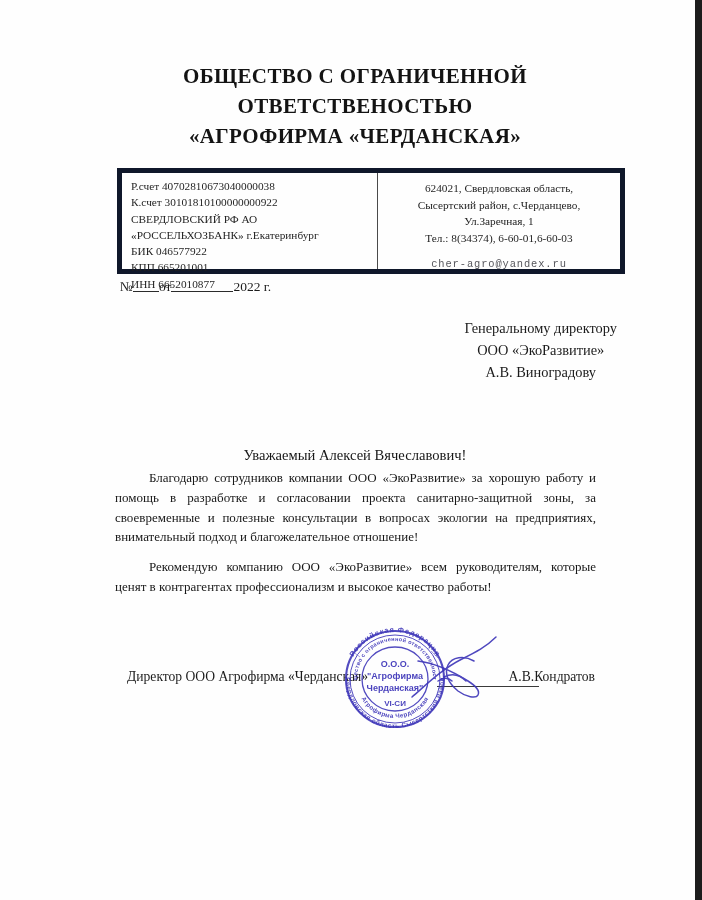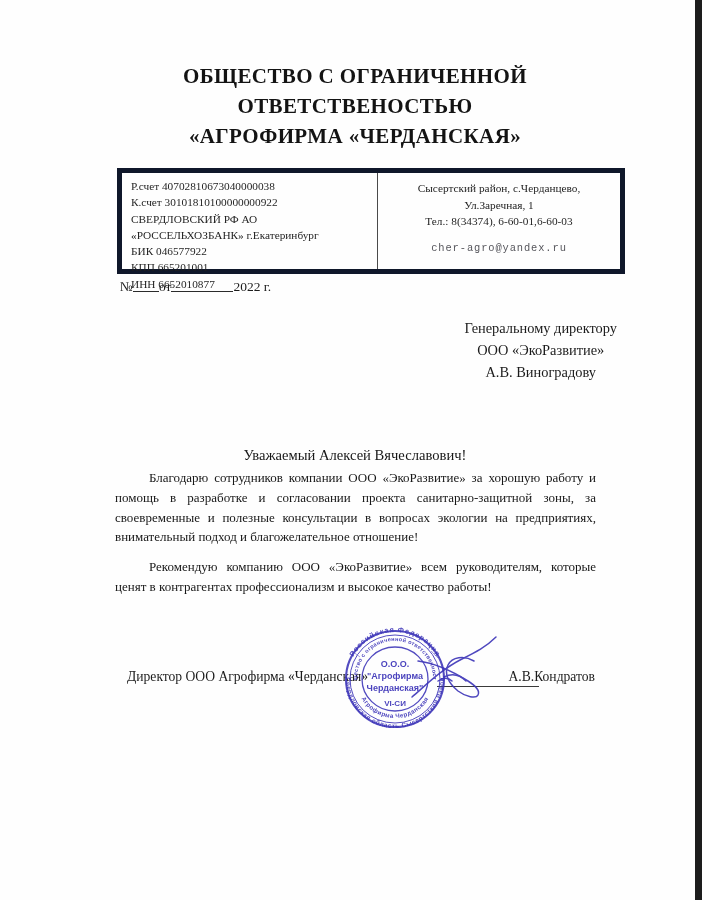--- a/index.html
+++ b/index.html
@@ -214,20 +214,21 @@
       <div id="requisites-bank-cell">
         <div class="bank-line">Р.счет 40702810673040000038</div>
         <div class="bank-line">К.счет 30101810100000000922</div>
         <div class="bank-line">СВЕРДЛОВСКИЙ РФ АО</div>
         <div class="bank-line">«РОССЕЛЬХОЗБАНК» г.Екатеринбург</div>
         <div class="bank-line">БИК 046577922</div>
         <div class="bank-line">КПП 665201001</div>
         <div class="bank-line">ИНН 6652010877</div>
       </div>
       <div id="requisites-contact-cell">
+        <div class="contact-line">624021, Свердловская область,</div>
         <div class="contact-line">Сысертский район, с.Черданцево,</div>
         <div class="contact-line">Ул.Заречная, 1</div>
         <div class="contact-line">Тел.: 8(34374), 6-60-01,6-60-03</div>
         <div class="contact-email">cher-agro@yandex.ru</div>
       </div>
     </div>
 
     <div id="doc-number-line">
       <span>№</span><span class="rule rule-short"></span><span>от</span><span class="rule rule-long"></span><span>2022 г.</span>
     </div>

